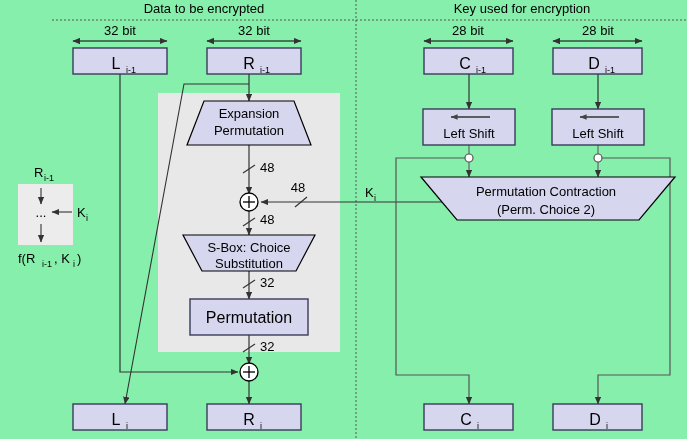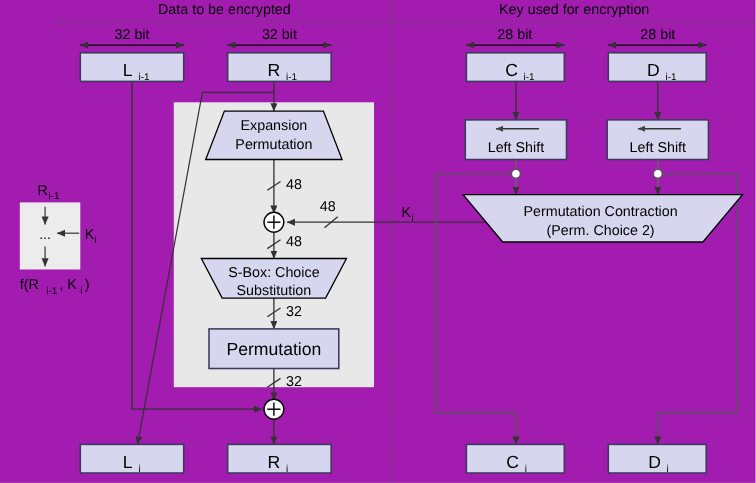--- a/index.html
+++ b/index.html
@@ -1,18 +1,18 @@
 <!DOCTYPE html>
 <html><head>
 <meta charset="utf-8">
 <style>
   html,body{margin:0;padding:0;background:#ffffff;}
   body{width:687px;height:439px;overflow:hidden;
        font-family:"Liberation Sans","DejaVu Sans",sans-serif;}
-  #stage{position:relative;width:687px;height:439px;background:#a21caf;}
+  #stage{position:relative;width:687px;height:439px;background:#86efac;}
   svg{display:block;}
   text{font-family:"Liberation Sans","DejaVu Sans",sans-serif;fill:#000;}
   .lbl{font-size:13px;}
   .lbl-box{font-size:16px;}
   .lbl-shape{font-size:13px;}
   .sub{font-size:9px;}
   .ttl{font-size:13px;}
 </style>
 </head>
 <body>

